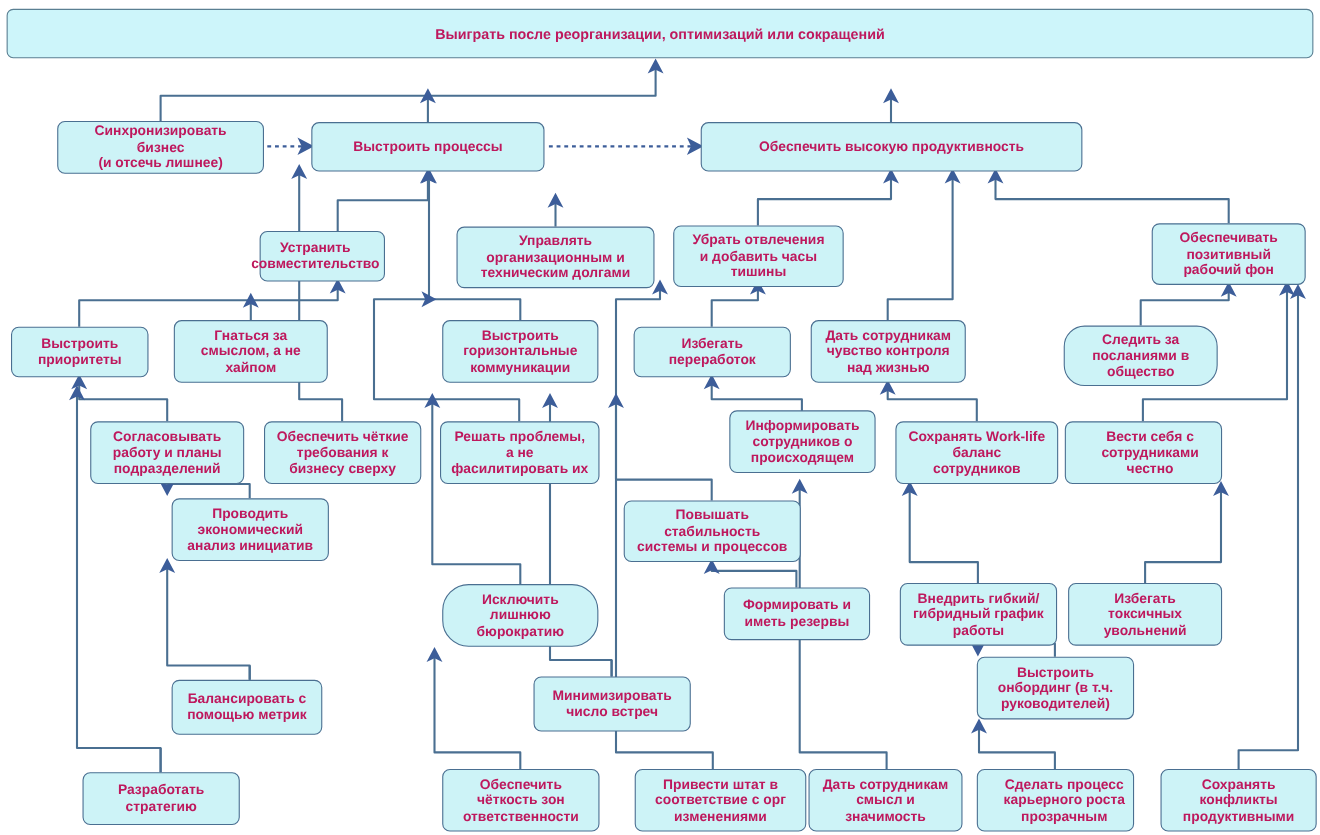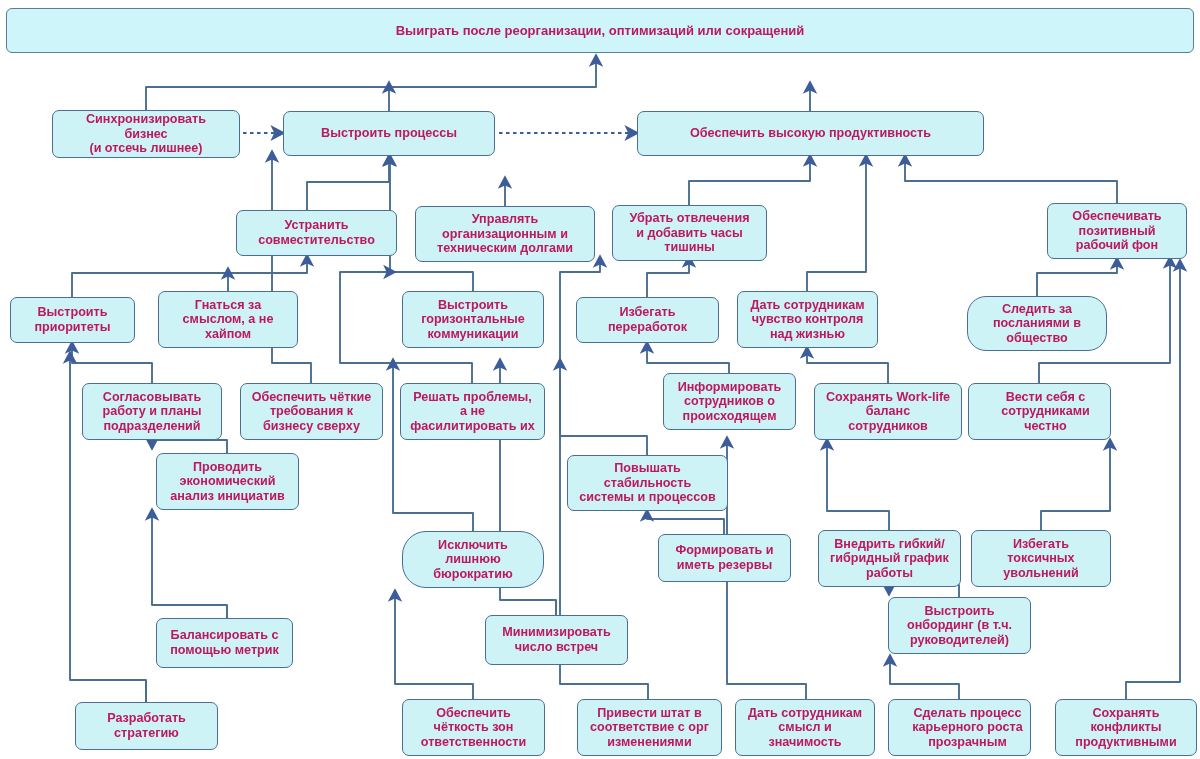--- a/index.html
+++ b/index.html
@@ -85,21 +85,21 @@
       </div>
       <div class="node sm" style="left: 52px; top: 110px; width: 188px; height: 48px;">
         <span>Синхронизировать<br>бизнес<br>(и отсечь лишнее)</span>
       </div>
       <div class="node sm" style="left: 283px; top: 111px; width: 212px; height: 45px;">
         <span>Выстроить процессы</span>
       </div>
       <div class="node sm" style="left: 637px; top: 111px; width: 347px; height: 45px;">
         <span>Обеспечить высокую продуктивность</span>
       </div>
-      <div class="node sm" style="left: 236px; top: 210px; width: 161px; height: 46px;">
+      <div class="node sm" style="left: 236px; top: 210px; width: 114px; height: 46px; justify-content: flex-end;">
         <span>Устранить<br>совместительство</span>
       </div>
       <div class="node sm" style="left: 415px; top: 206px; width: 180px; height: 56px;">
         <span>Управлять<br>организационным и<br>техническим долгами</span>
       </div>
       <div class="node sm" style="left: 612px; top: 205px; width: 155px; height: 56px;">
         <span>Убрать отвлечения<br>и добавить часы<br>тишины</span>
       </div>
       <div class="node sm" style="left: 1047px; top: 203px; width: 140px; height: 56px;">
         <span>Обеспечивать<br>позитивный<br>рабочий фон</span>
@@ -166,21 +166,21 @@
       </div>
       <div class="node sm" style="left: 888px; top: 597px; width: 143px; height: 57px;">
         <span>Выстроить<br>онбординг (в т.ч.<br>руководителей)</span>
       </div>
       <div class="node sm" style="left: 75px; top: 702px; width: 143px; height: 48px;">
         <span>Разработать<br>стратегию</span>
       </div>
       <div class="node sm" style="left: 402px; top: 699px; width: 143px; height: 57px;">
         <span>Обеспечить<br>чёткость зон<br>ответственности</span>
       </div>
-      <div class="node sm" style="left: 577px; top: 699px; width: 145px; height: 57px;">
+      <div class="node sm" style="left: 577px; top: 699px; width: 156px; height: 57px;">
         <span>Привести штат в<br>соответствие с орг<br>изменениями</span>
       </div>
       <div class="node sm" style="left: 735px; top: 699px; width: 140px; height: 57px;">
         <span>Дать сотрудникам<br>смысл и<br>значимость</span>
       </div>
       <div class="node sm" style="left: 888px; top: 699px; width: 143px; height: 57px; padding-left: 20px;">
         <span>Сделать процесс<br>карьерного роста<br>прозрачным</span>
       </div>
       <div class="node sm" style="left: 1055px; top: 699px; width: 142px; height: 57px;">
         <span>Сохранять<br>конфликты<br>продуктивными</span>

